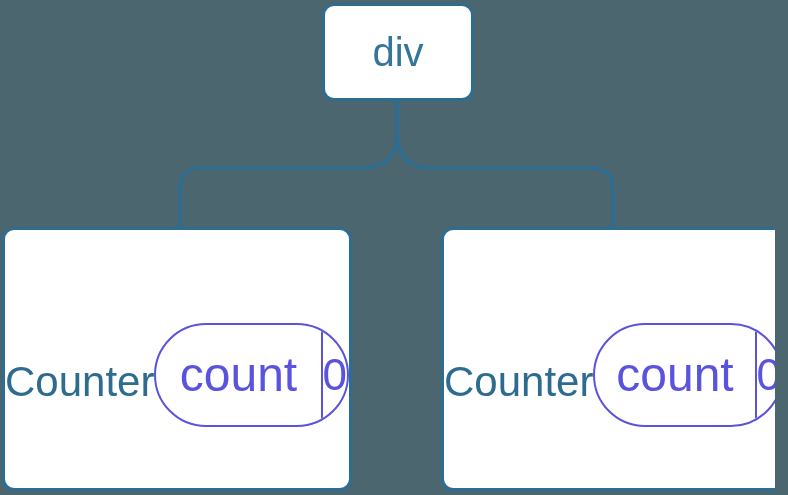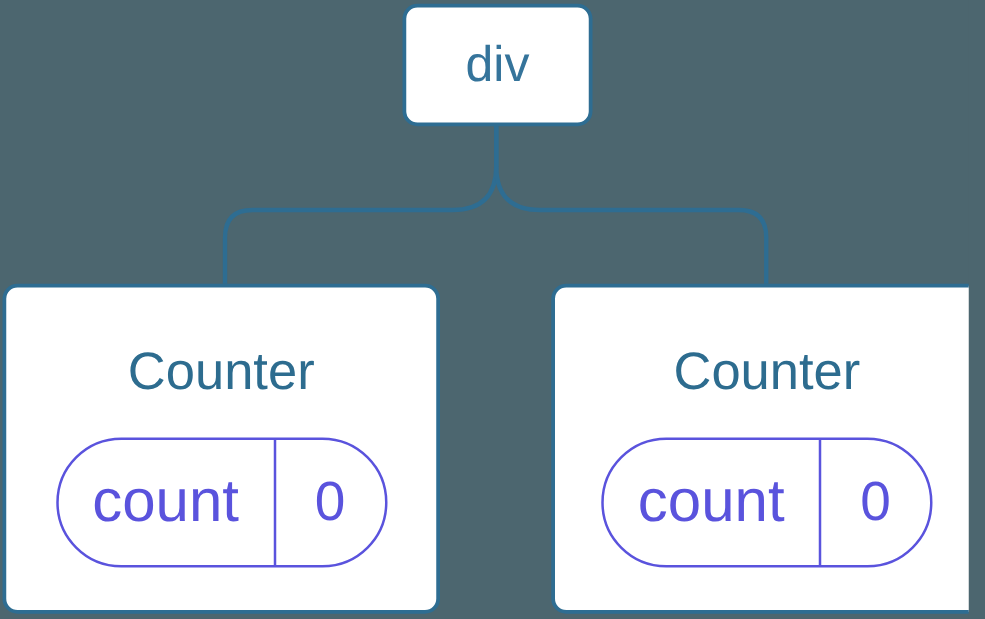--- a/index.html
+++ b/index.html
@@ -42,21 +42,21 @@
     color: #35749B;
     font-size: 40px;
     font-weight: 500;
     line-height: 1;
   }
   .counter-node {
     top: 227px;
     width: 350px;
     height: 264px;
     display: flex;
-    flex-direction: column;
+    flex-direction: row;
     align-items: center;
   }
   .counter-left  { left: 2px; }
   .counter-right { left: 441px; width: 345px; }
   .counter-title {
     margin-top: 46px;
     color: #2D6C8F;
     font-size: 42px;
     font-weight: 500;
     line-height: 1;

